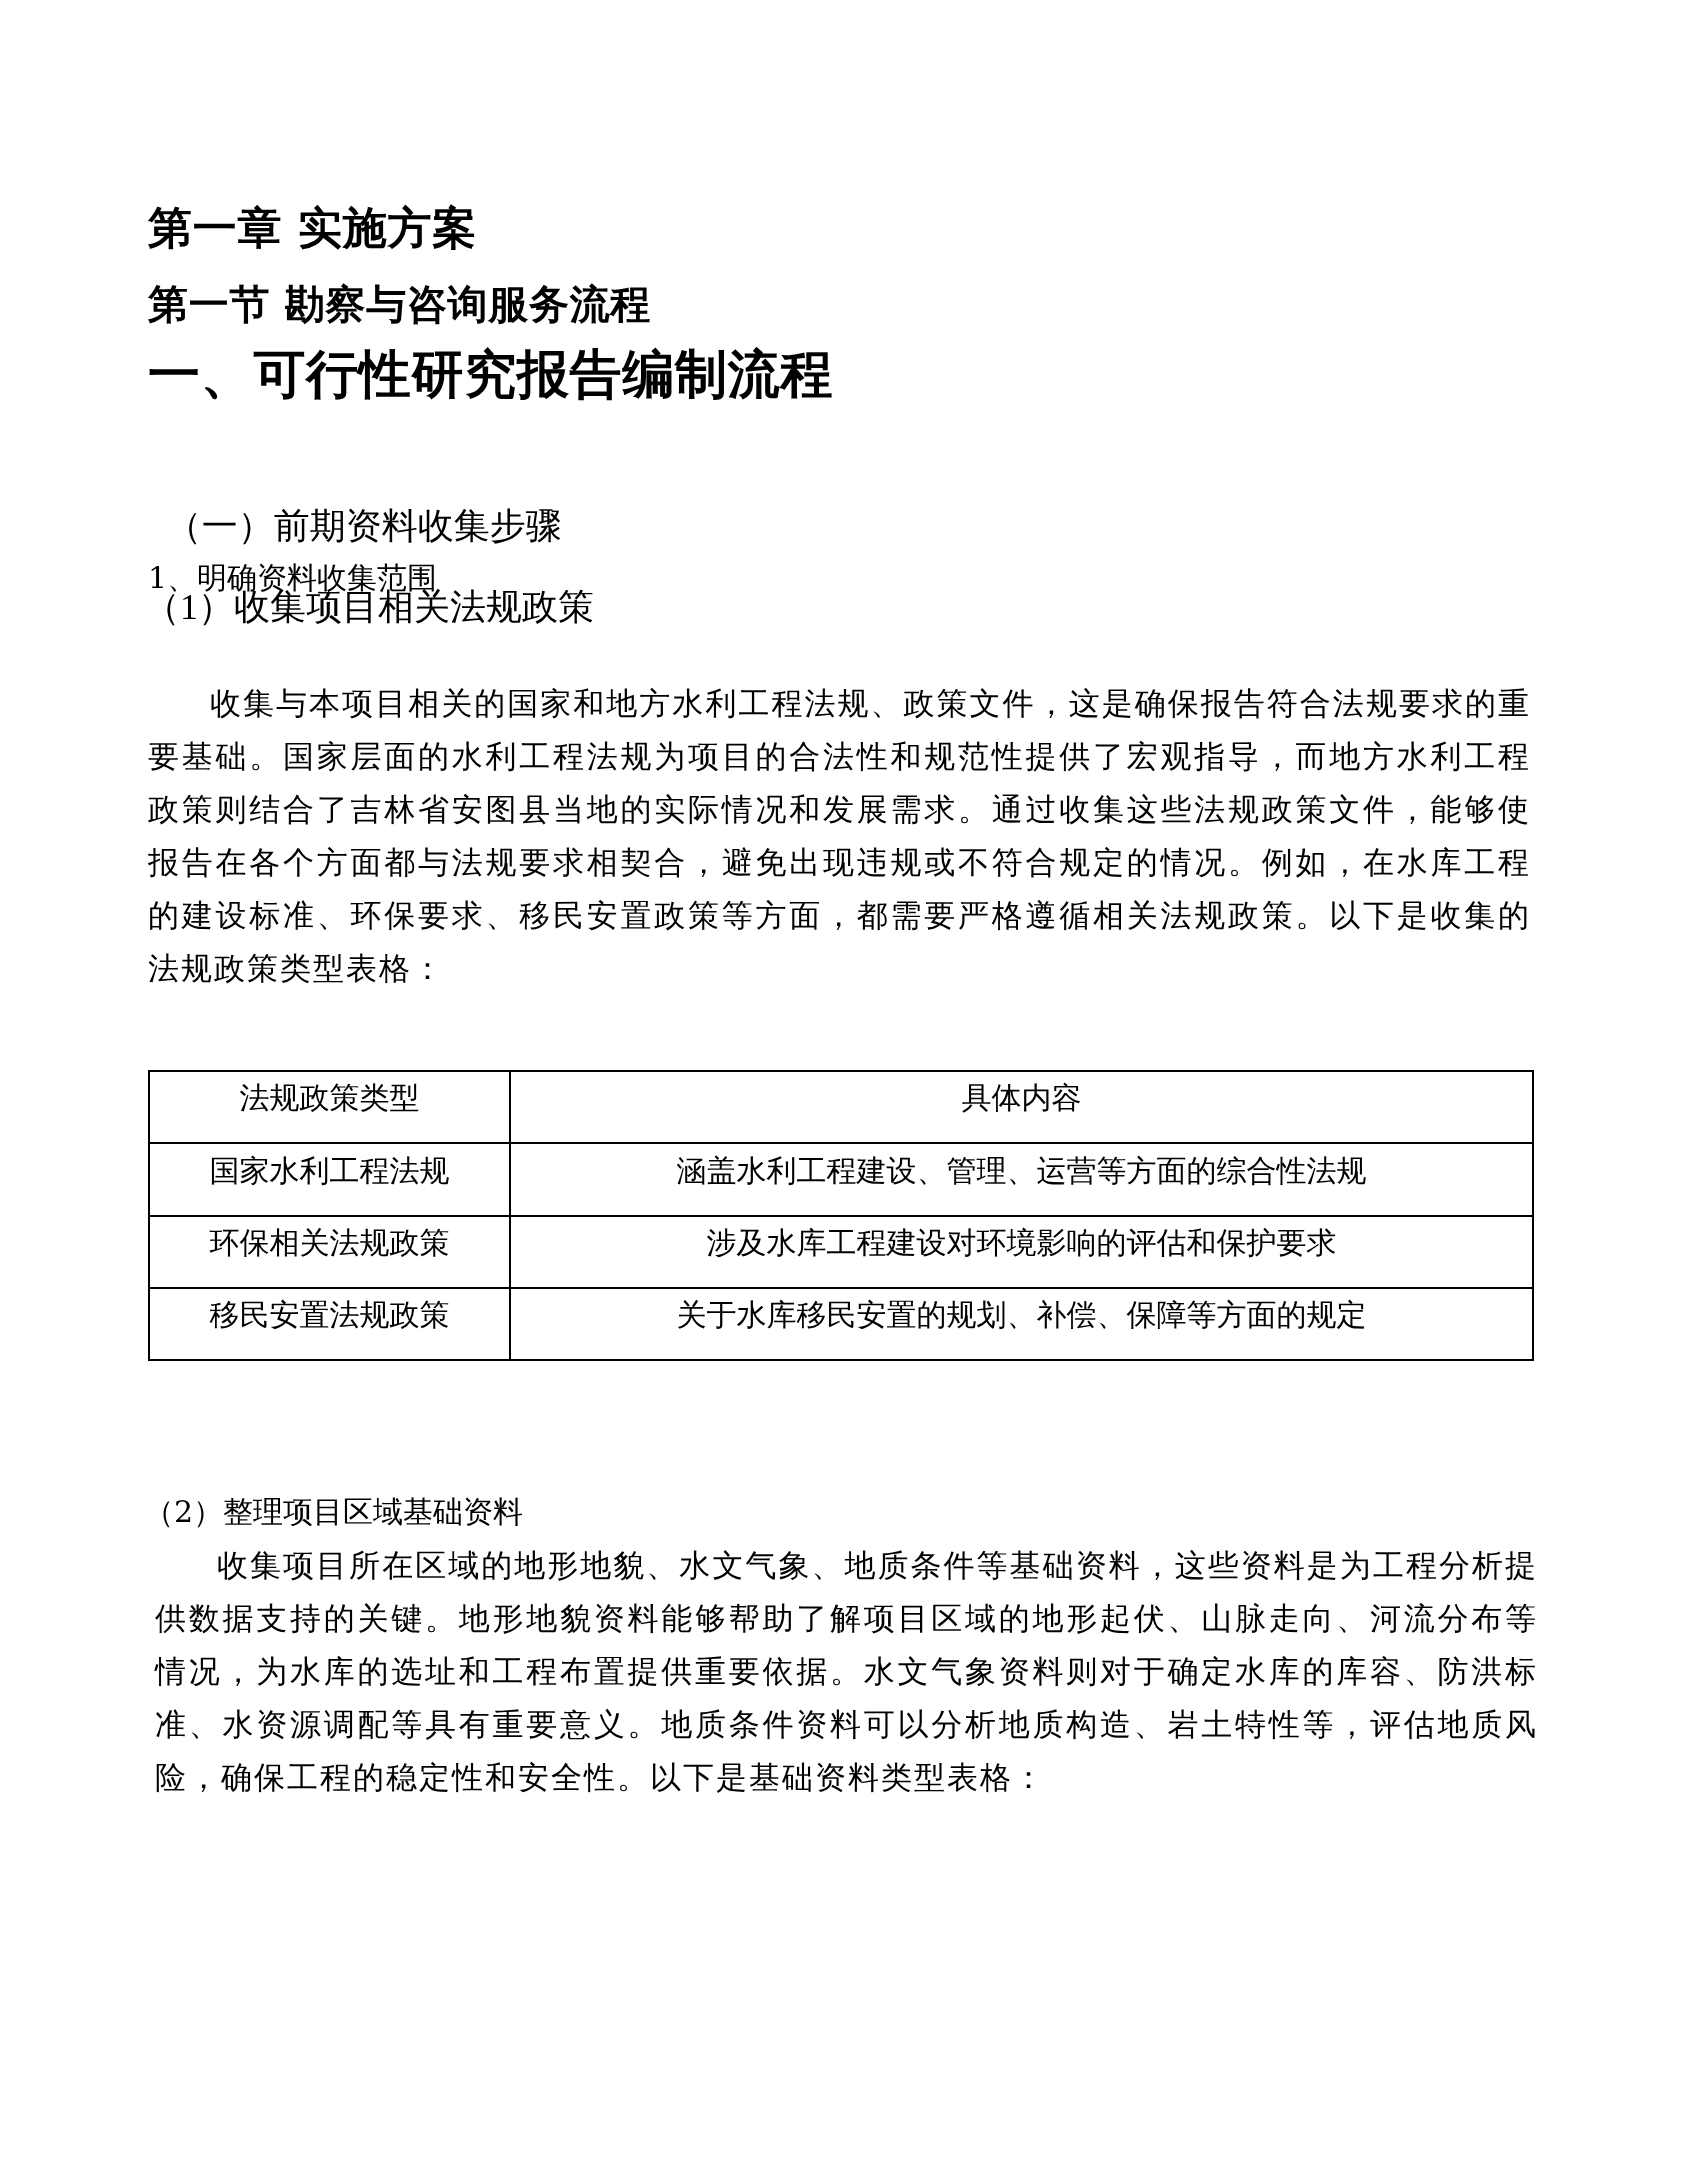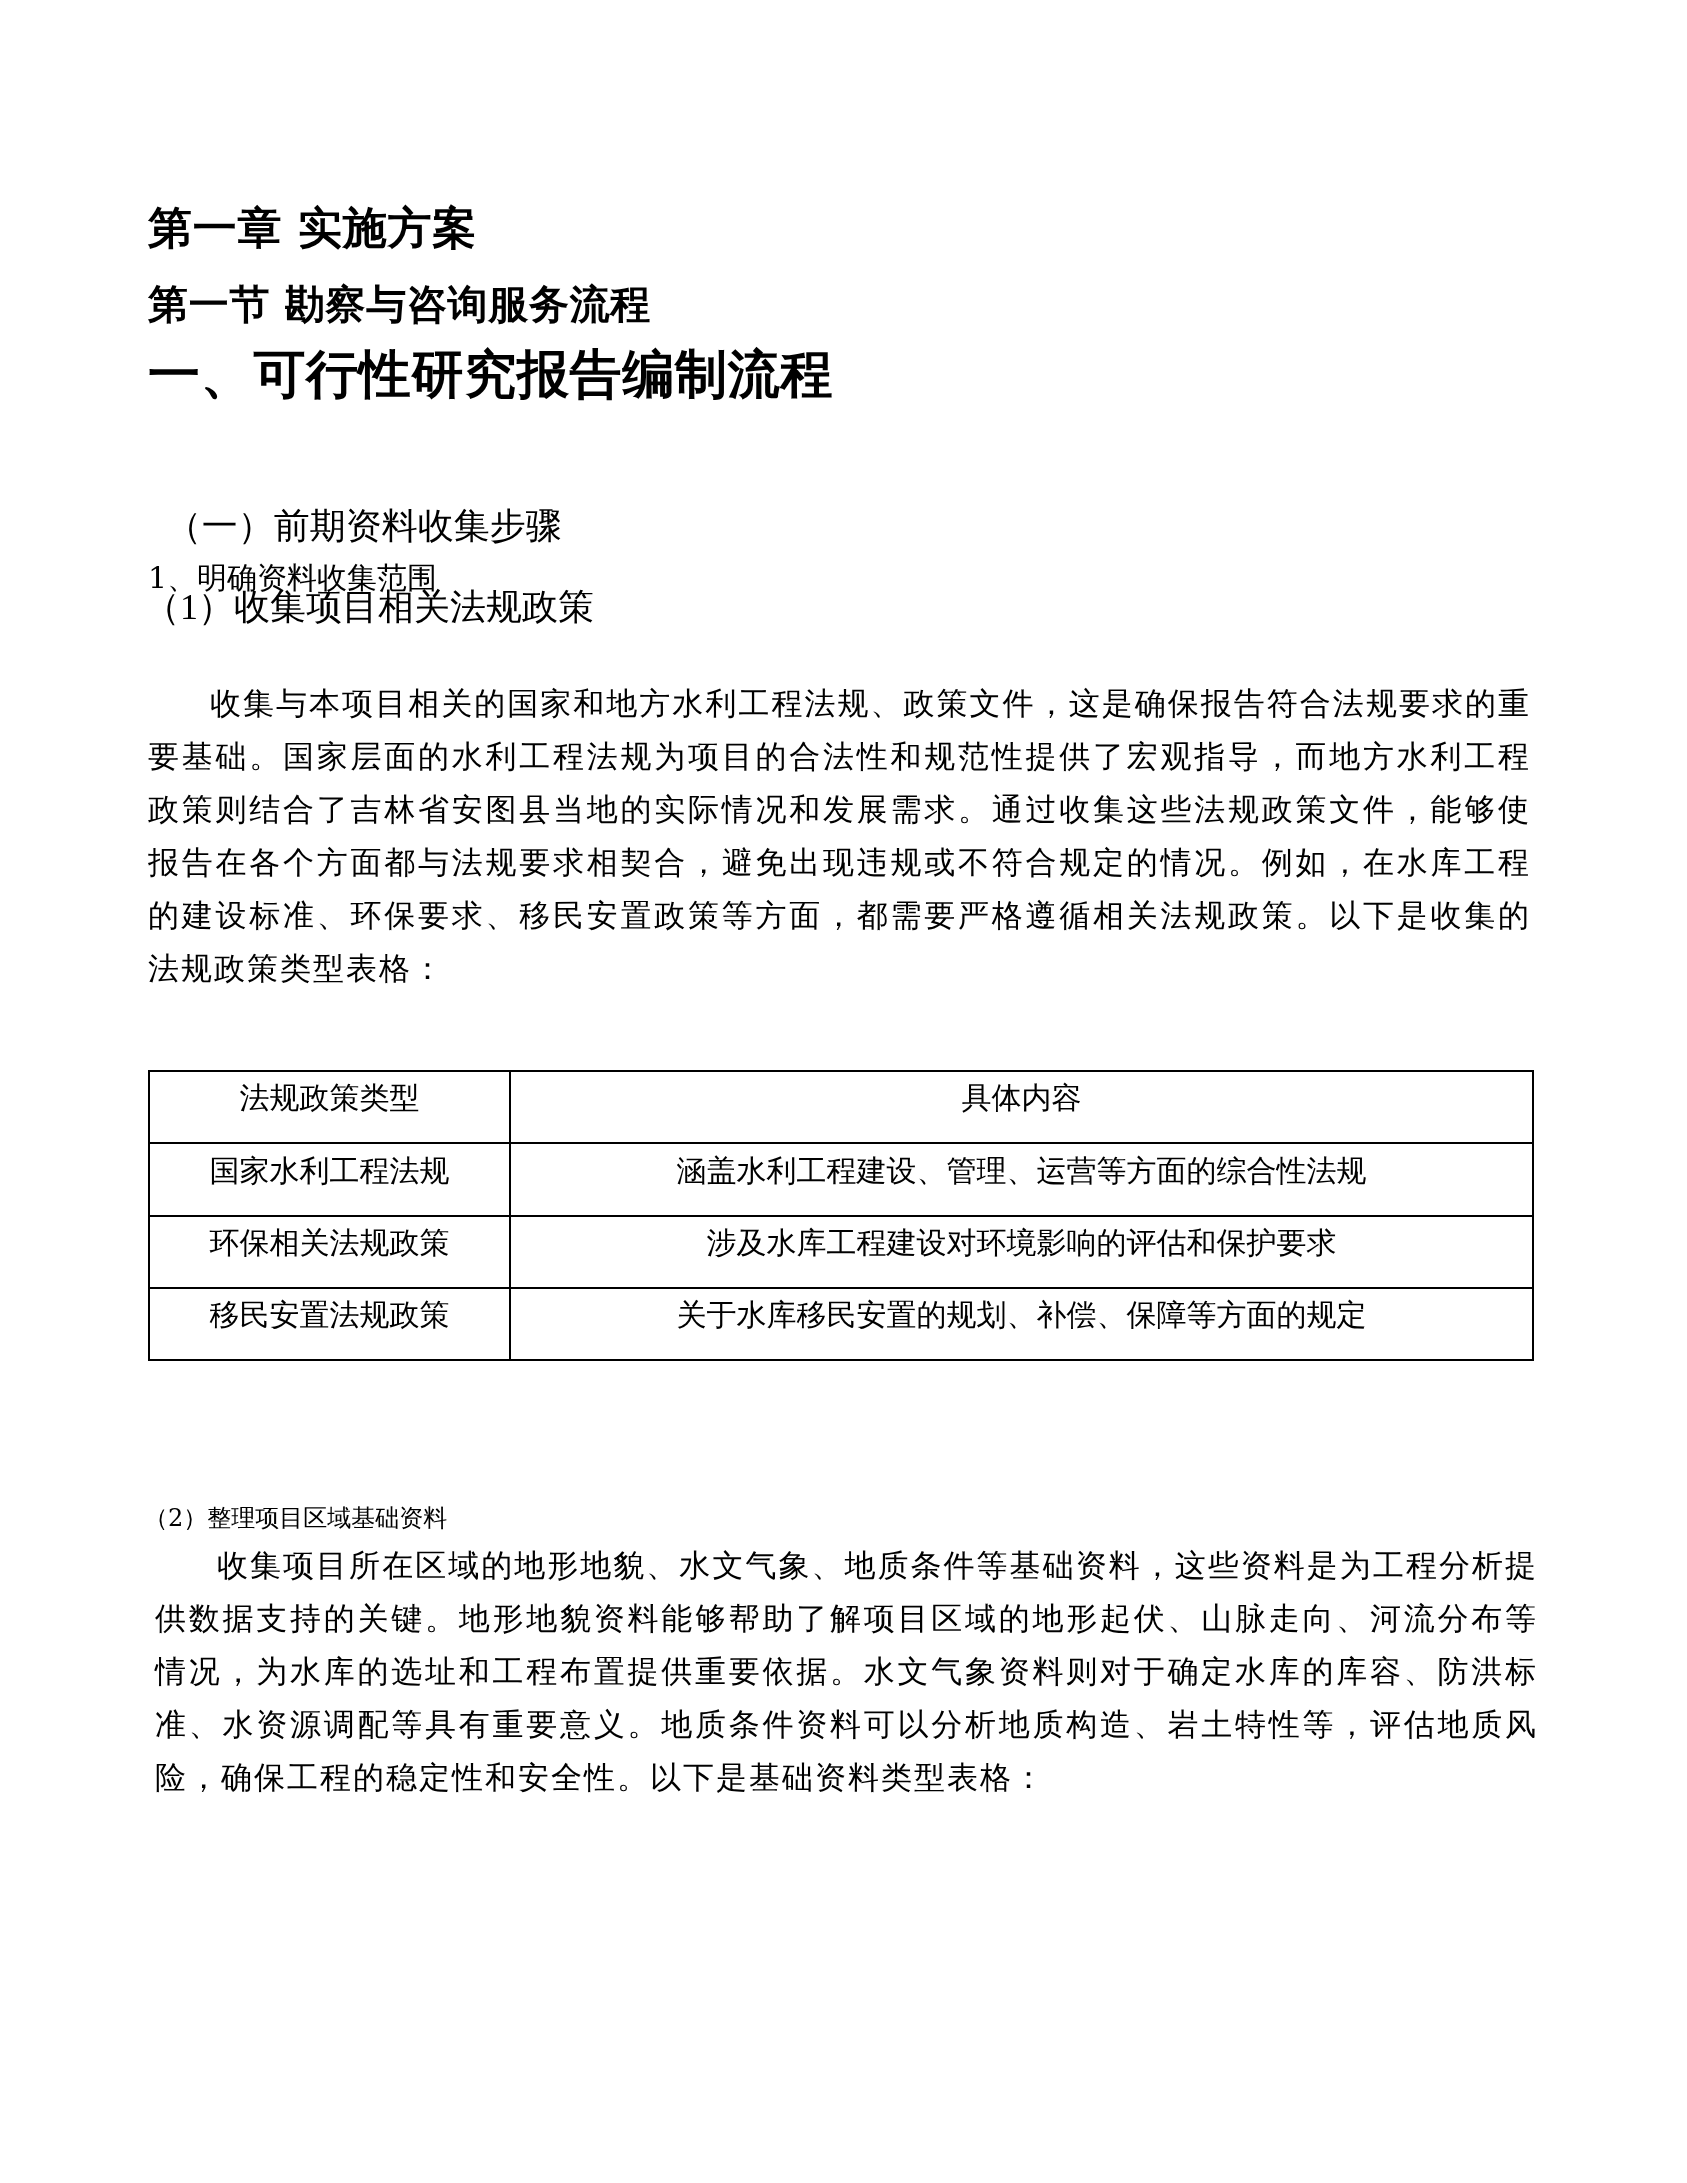--- a/index.html
+++ b/index.html
@@ -77,24 +77,23 @@
       line-height: 53px;
       text-align: justify;
       text-align-last: left;
       text-indent: 2em;
       letter-spacing: 2px;
     }
     .para-1 { top: 677px; }
     .para-2 { top: 1532px; }
     .h-sub-item-2 {
       top: 1495px;
-      font-size: 24px;
+      font-size: 30px;
       line-height: 33px;
       left: -4px;
-      margin-top: 7px;
     }
     table.policy {
       position: absolute;
       left: 0;
       top: 1070px;
       width: 1384px;
       border-collapse: collapse;
       table-layout: fixed;
       font-size: 30px;
       padding-left: 41px;

